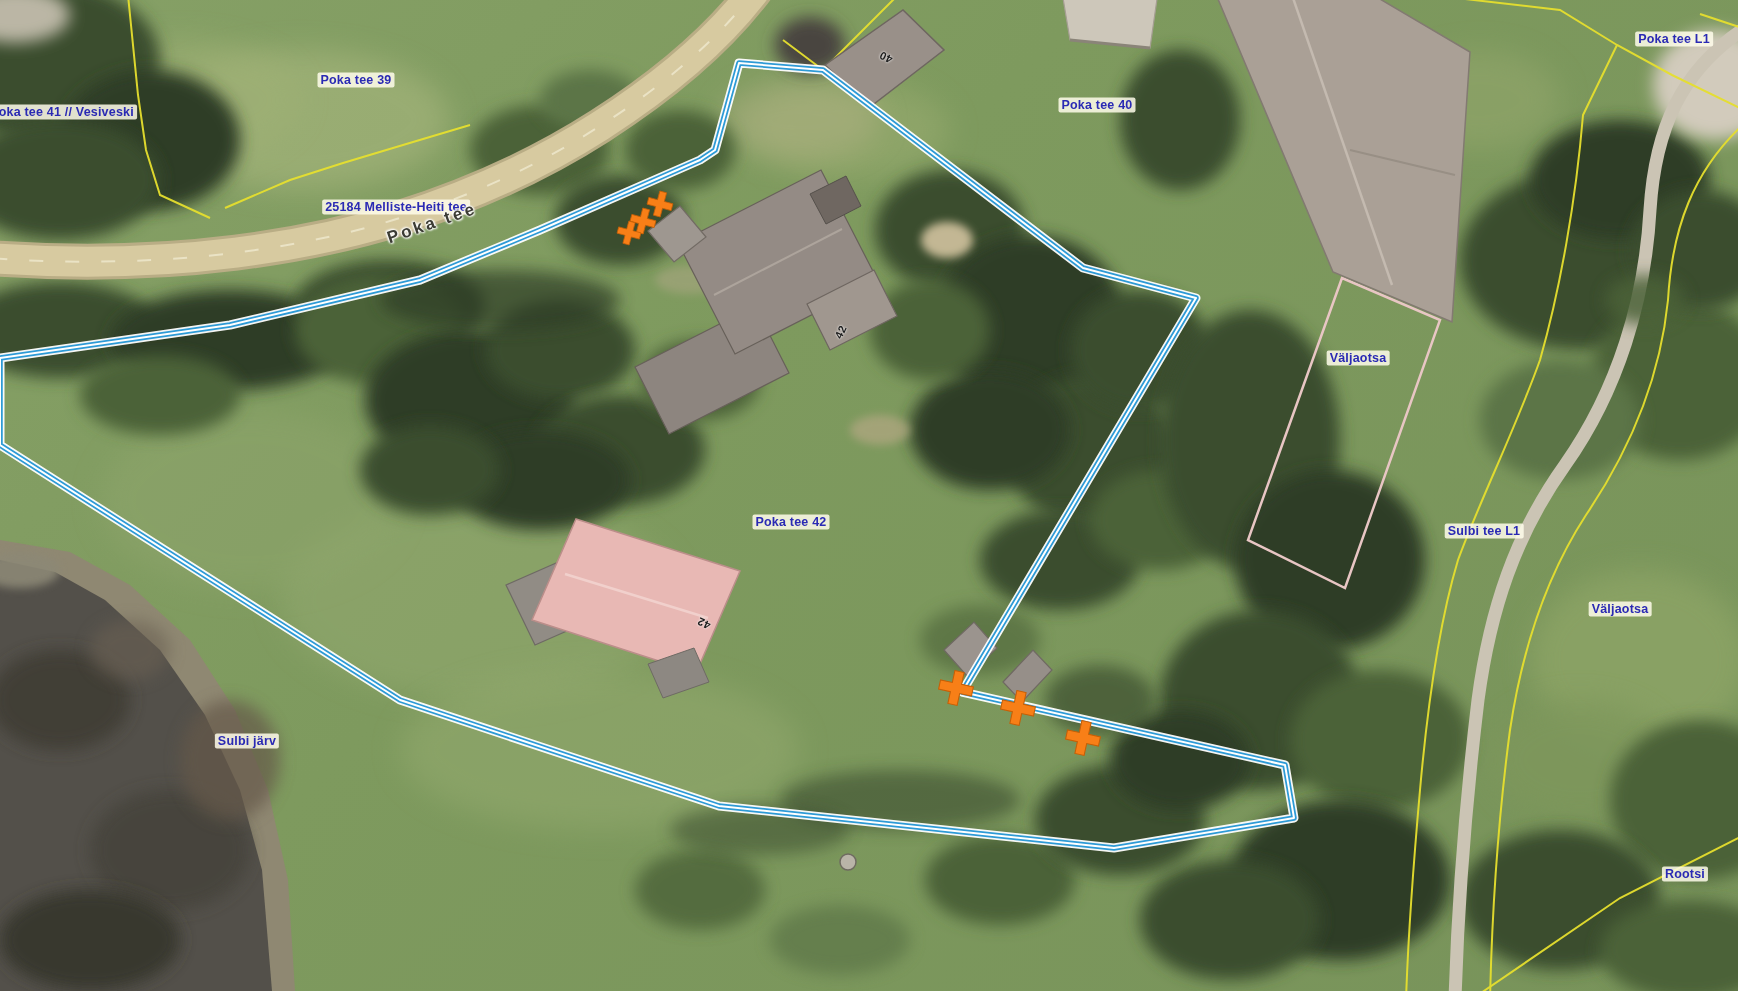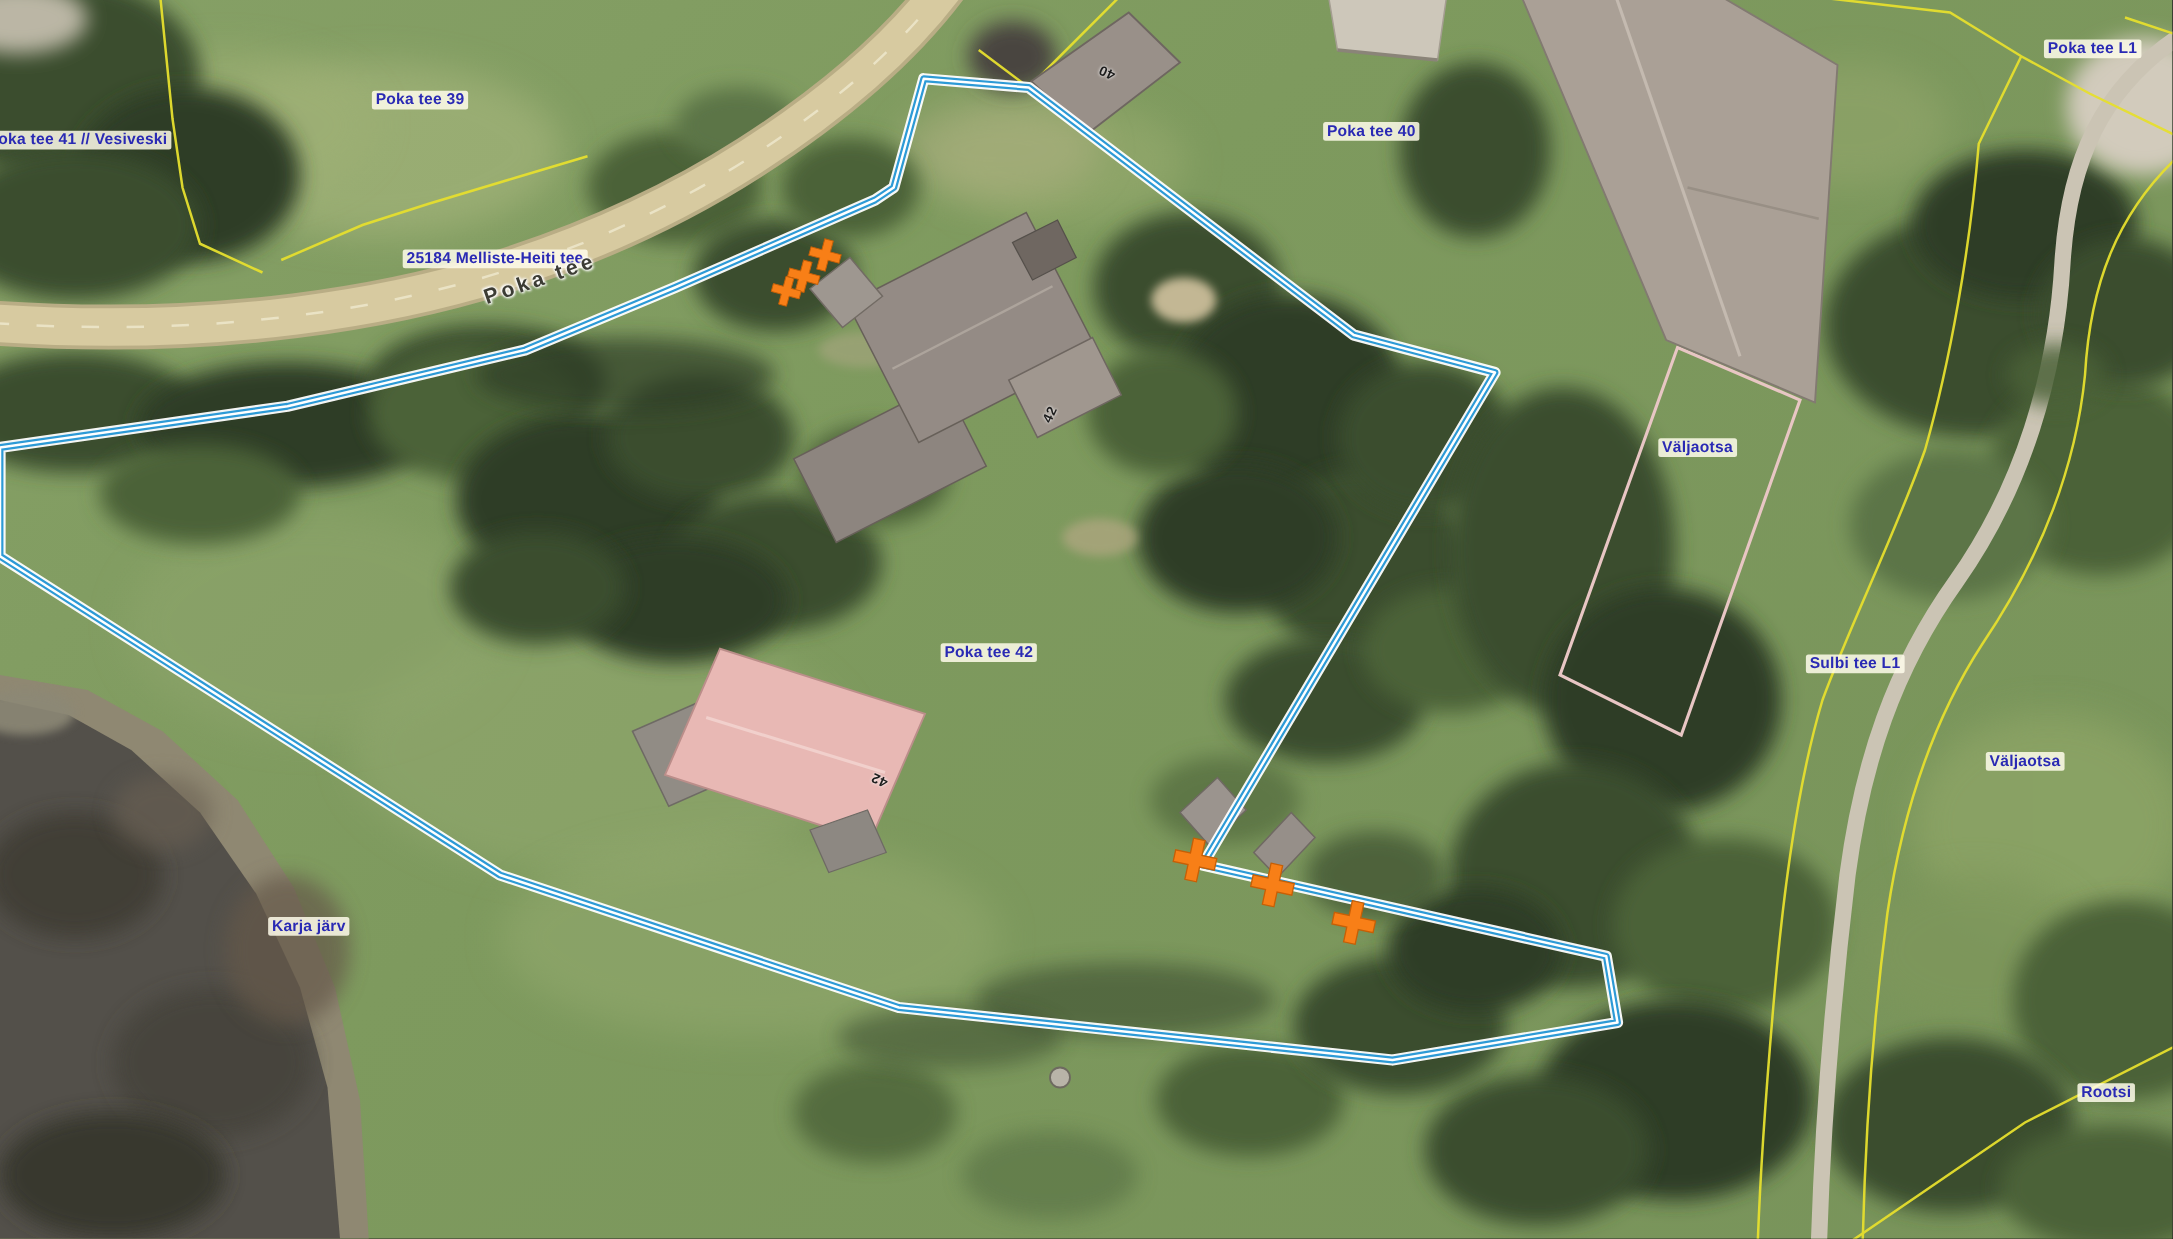--- a/index.html
+++ b/index.html
@@ -200,27 +200,27 @@
     <use href="#cross" transform="translate(660,204) rotate(15) scale(0.78)"></use>
     <use href="#cross" transform="translate(643,221) rotate(15) scale(0.78)"></use>
     <use href="#cross" transform="translate(629,233) rotate(15) scale(0.72)"></use>
     <use href="#cross" transform="translate(956,688) rotate(12) scale(1.05)"></use>
     <use href="#cross" transform="translate(1018,708) rotate(12) scale(1.05)"></use>
     <use href="#cross" transform="translate(1083,738) rotate(12) scale(1.05)"></use>
   </g>
 </svg>
 
 <div class="lbl" style="left:62px;top:112px">Poka tee 41 // Vesiveski</div>
-<div class="lbl" style="left:336px;top:80px">Poka tee 39</div>
+<div class="lbl" style="left:356px;top:80px">Poka tee 39</div>
 <div class="lbl" style="left:396px;top:207px">25184 Melliste-Heiti tee</div>
 <div class="lbl road-name" style="left:432px;top:223px;--rot:-19deg">Poka tee</div>
 <div class="lbl" style="left:1097px;top:105px">Poka tee 40</div>
 <div class="lbl" style="left:1674px;top:39px">Poka tee L1</div>
 <div class="lbl" style="left:1358px;top:358px">Väljaotsa</div>
 <div class="lbl" style="left:1484px;top:531px">Sulbi tee L1</div>
 <div class="lbl" style="left:1620px;top:609px">Väljaotsa</div>
 <div class="lbl" style="left:791px;top:522px">Poka tee 42</div>
-<div class="lbl" style="left:247px;top:741px">Karja järv</div>
+<div class="lbl" style="left:247px;top:741px">Sulbi järv</div>
 <div class="lbl" style="left:1685px;top:874px">Rootsi</div>
 <div class="lbl bldg-no" style="left:886px;top:57px;--rot:205deg">40</div>
 <div class="lbl bldg-no" style="left:841px;top:332px;--rot:-65deg">42</div>
 <div class="lbl bldg-no" style="left:704px;top:623px;--rot:205deg">42</div>
 </div>
 
 </body></html>

